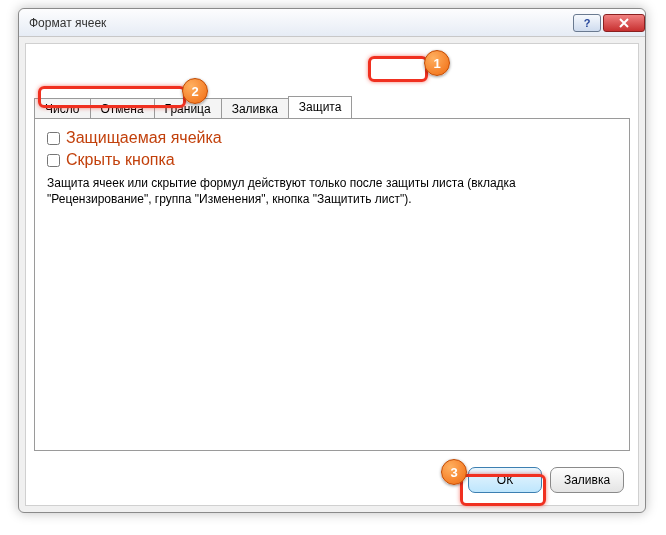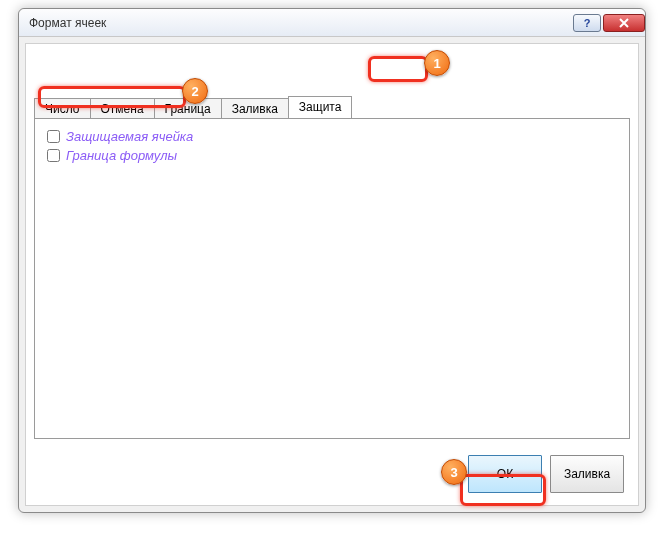--- a/index.html
+++ b/index.html
@@ -100,38 +100,38 @@
   }
   .check-row {
     display: flex;
     align-items: center;
     gap: 6px;
     margin-bottom: 4px;
   }
   .check-row input[type=checkbox] {
     width: 13px; height: 13px;
   }
-  .check-row label { font-size: 13px; color: #8b5cf6; font-style: italic; }
+  .check-row label { font-size: 16px; color: #c2410c; }
   .desc {
     margin-top: 6px;
     font-size: 12px;
     color: #000;
     line-height: 1.35;
   }
   .button-row {
     display: flex;
     justify-content: flex-end;
     gap: 8px;
     padding: 8px 14px 12px 14px;
   }
   .btn {
     min-width: 74px;
-    height: 38px;
+    height: 26px;
     border: 1px solid #8a8a8a;
-    border-radius: 1px;
+    border-radius: 7px;
     background: linear-gradient(#fdfdfd, #e4e4e4);
     font-size: 12px;
     color: #000;
     display: flex;
     align-items: center;
     justify-content: center;
   }
   .btn.primary {
     border-color: #3c7fb1;
     background: linear-gradient(#eaf6fd, #bee6fd);
@@ -188,22 +188,23 @@
       <div class="tab active">Защита</div>
     </div>
 
     <div class="tab-body">
       <div class="check-row">
         <input type="checkbox" style="">
         <label>Защищаемая ячейка</label>
       </div>
       <div class="check-row">
         <input type="checkbox" style="">
-        <label>Граница формулы</label>
+        <label>Скрыть кнопка</label>
       </div>
+      <div class="desc">Защита ячеек или скрытие формул действуют только после защиты листа (вкладка "Рецензирование", группа "Изменения", кнопка "Защитить лист").</div>
     </div>
 
     <div class="button-row">
       <div class="btn primary">ОК</div>
       <div class="btn">Заливка</div>
     </div>
 
   </div>
 
 </div>

